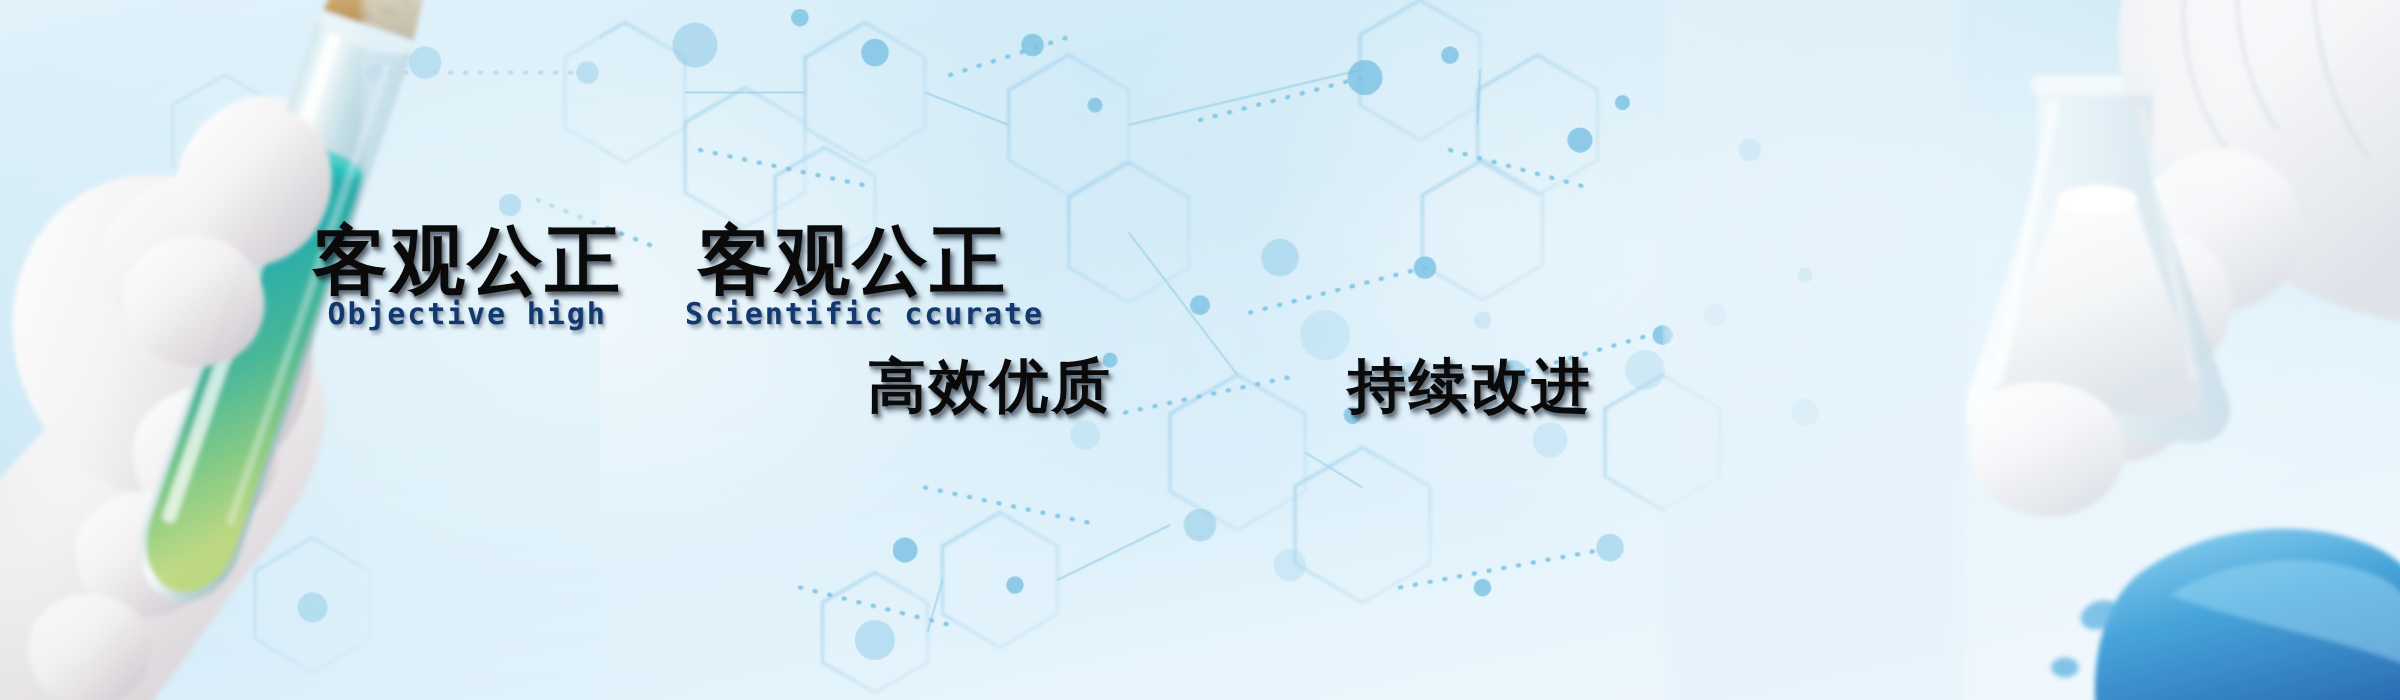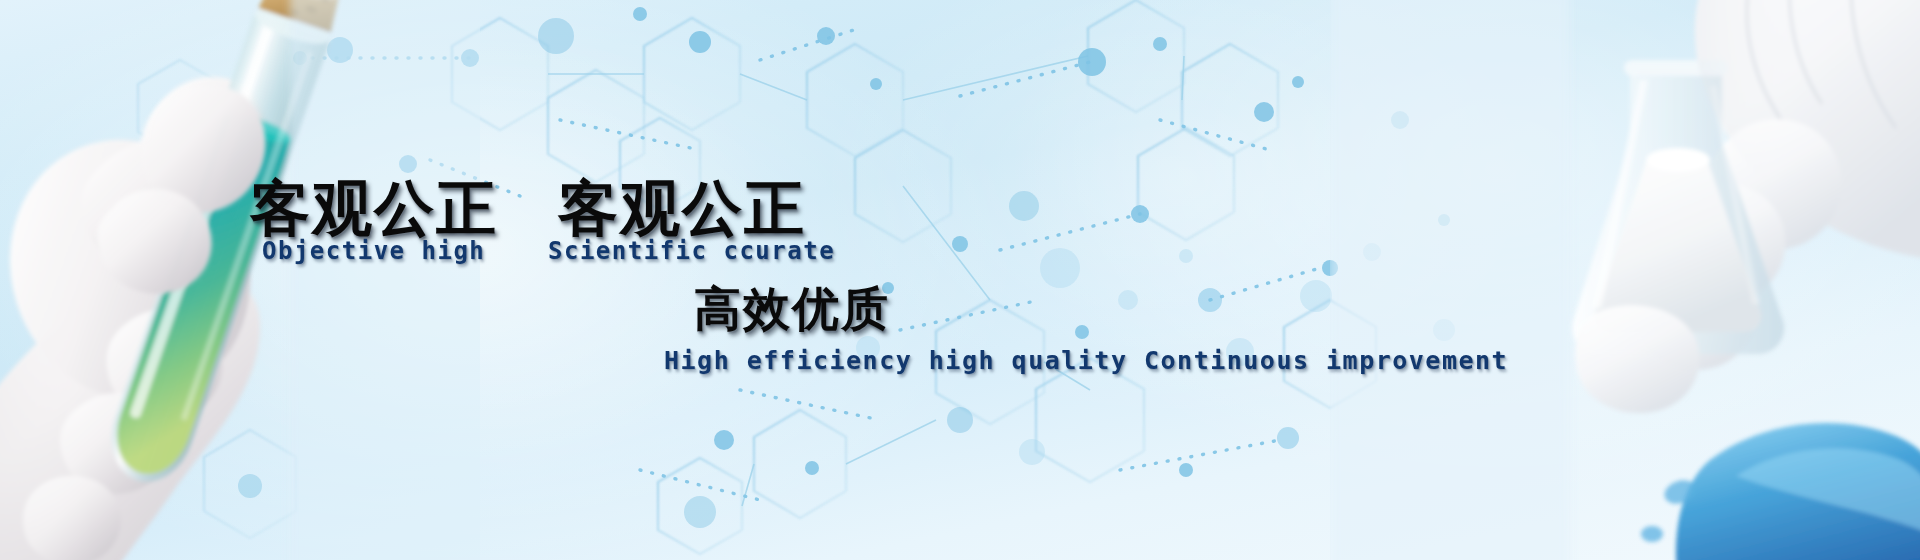--- a/index.html
+++ b/index.html
@@ -379,18 +379,18 @@
     <div class="line cn cn-row1 p-cn-1">客观公正</div>
 
     <div class="line cn cn-row1 p-cn-2">客观公正</div>
 
     <div class="line en en-row1 p-en-1">Objective high</div>
 
     <div class="line en en-row1 p-en-2">Scientific ccurate</div>
 
     <div class="line cn cn-row2 p-cn-3">高效优质</div>
 
-
-    <div class="line en en-row2 p-en-3">High efficiency high quality  Continuous improvement</div>
+    <div class="line cn cn-row2 p-cn-4">持续改进</div>
+
 
   </div>
 
 </div>
 
 </body></html>

